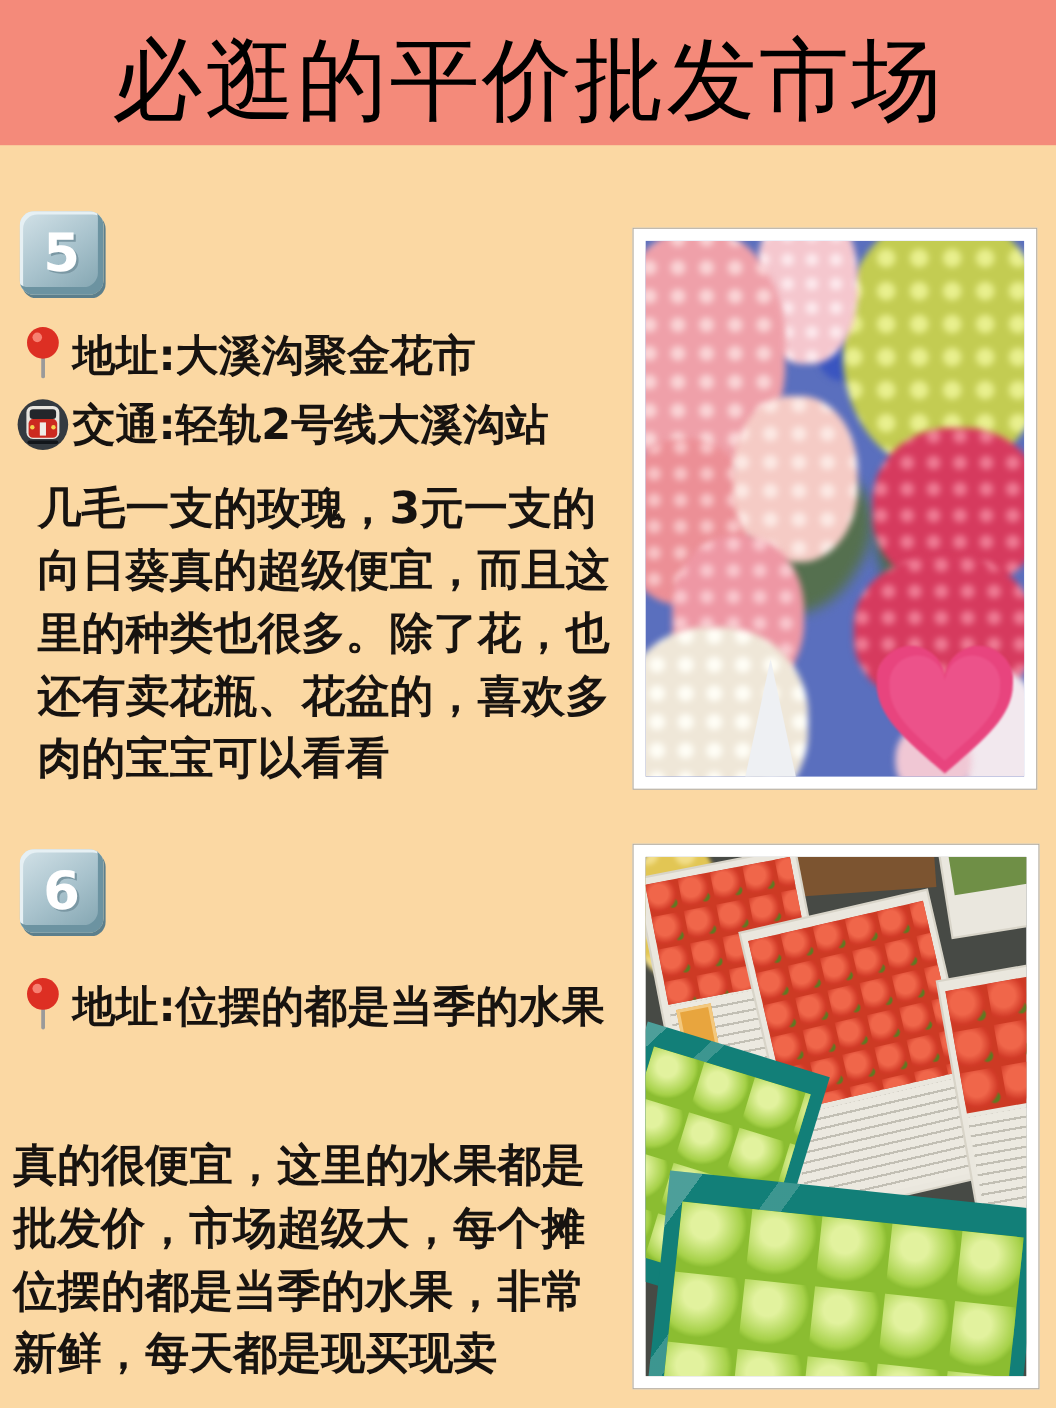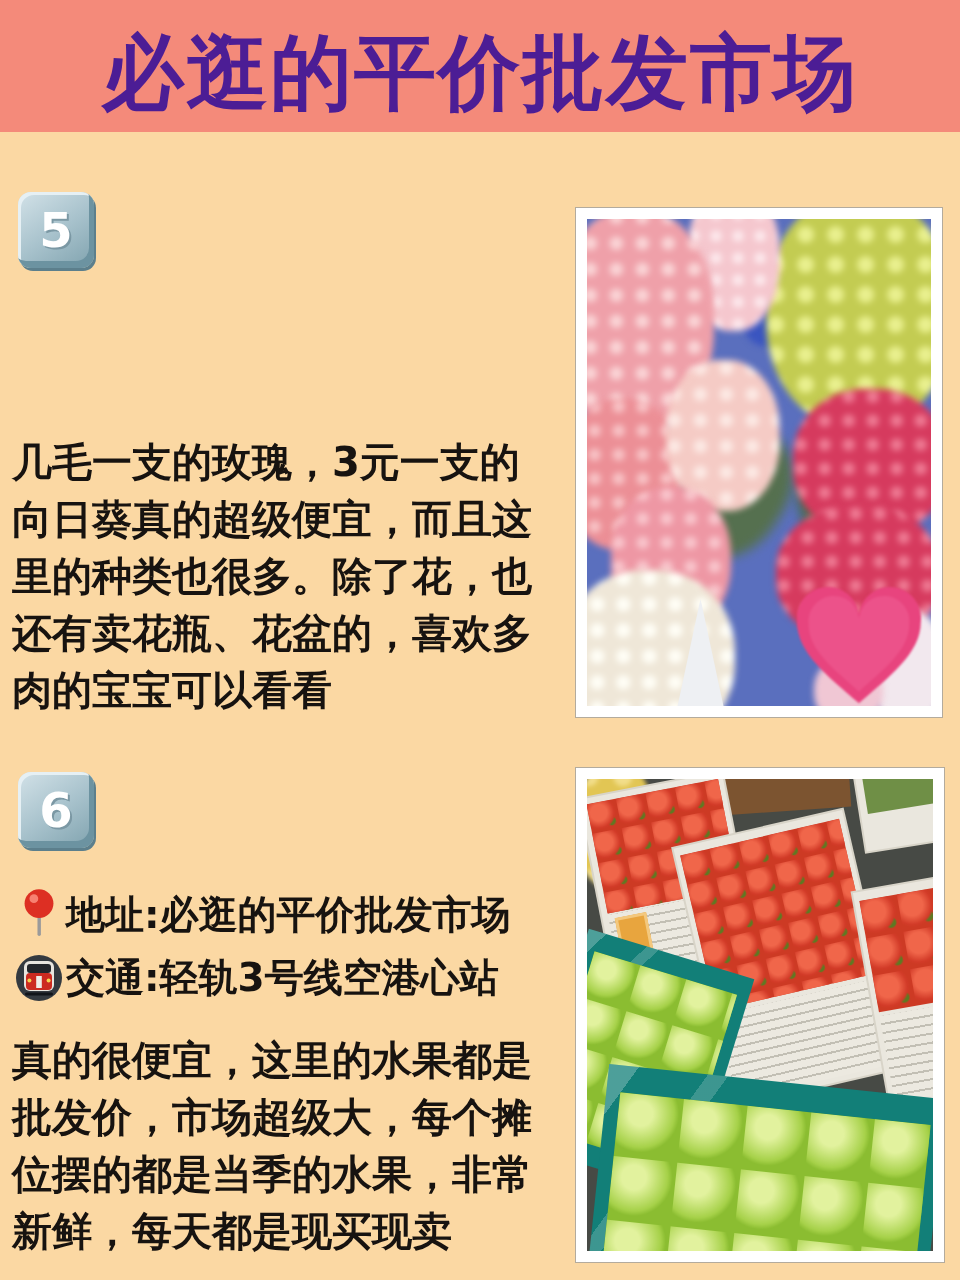--- a/index.html
+++ b/index.html
@@ -8,21 +8,21 @@
     background:#fbd8a3;
     font-family:"DejaVu Sans","Liberation Sans",sans-serif;
     color:#171310;
   }
   
   .banner{
     position:absolute;left:0;top:0;width:960px;height:132px;
     background:#f48a7a;display:flex;align-items:center;justify-content:center;
   }
   .banner h1{
-    margin:12px;font-size:82px;font-weight:700;color:#4c1d95;letter-spacing:2px;
+    margin:12px;font-size:82px;font-weight:400;color:#000000;letter-spacing:2px;
     transform:translateY(8px);
   }
   
   .sec-heading{position:absolute;display:flex;align-items:center;gap:10px;}
   .keycap{
     width:76px;height:76px;border-radius:13px;flex:0 0 auto;
     background:linear-gradient(145deg,#d3e2e8 0%,#a9c3cd 50%,#7fa2ae 100%);
     box-shadow:inset -5px -7px 0 #6c93a1, inset 3px 3px 0 #e6f0f4, 2px 3px 0 #5c7f8c;
     display:flex;align-items:center;justify-content:center;
     font-size:48px;font-weight:900;color:#ffffff;text-shadow:2px 2px 0 #7b98a4;
@@ -74,23 +74,48 @@
 
 <header class="banner">
   <h1>必逛的平价批发市场</h1>
 </header>
 
 <div class="sec-heading" style="left:18px;top:192px;">
   <span class="keycap">5</span>
 </div>
 
 <div class="info" style="top:296px;">
+  <div class="info-row">
+    <span class="info-icon">
+      <svg width="38" height="54" viewBox="0 0 20 28">
+        <rect x="9.2" y="13" width="1.8" height="12" rx="0.9" fill="#9a9a9a"></rect>
+        <circle cx="10" cy="8" r="7.6" fill="#dd2f23"></circle>
+        <circle cx="7.3" cy="5.4" r="2.3" fill="#f98a7a" opacity="0.9"></circle>
+      </svg>
+    </span>
+    <span class="info-text">地址:大溪沟聚金花市</span>
+  </div>
+  <div class="info-row">
+    <span class="info-icon">
+      <svg width="48" height="48" viewBox="0 0 24 24">
+        <circle cx="12" cy="12" r="11.5" fill="#343a40"></circle>
+        <rect x="4.5" y="3.5" width="15" height="15" rx="3" fill="#e8e5df"></rect>
+        <rect x="5.5" y="9.5" width="13" height="8.5" rx="2" fill="#cc2a20"></rect>
+        <rect x="6" y="5" width="12" height="4.5" rx="1.5" fill="#23262b"></rect>
+        <rect x="10.6" y="11" width="2.8" height="6" fill="#efece6"></rect>
+        <circle cx="7.2" cy="13.2" r="1" fill="#f5d34e"></circle>
+        <circle cx="16.8" cy="13.2" r="1" fill="#f5d34e"></circle>
+        <rect x="5" y="19.2" width="14" height="1.6" rx="0.8" fill="#11151a"></rect>
+      </svg>
+    </span>
+    <span class="info-text">交通:轻轨2号线大溪沟站</span>
+  </div>
 </div>
 
-<p class="body-text" style="top:394px;">几毛一支的玫瑰，3元一支的
+<p class="body-text" style="top:394px;margin-left:22px;">几毛一支的玫瑰，3元一支的
 向日葵真的超级便宜，而且这
 里的种类也很多。除了花，也
 还有卖花瓶、花盆的，喜欢多
 肉的宝宝可以看看</p>
 
 <figure class="photo-frame" style="left:575px;top:207px;width:368px;height:511px;margin:0;" aria-label="鲜花批发摊位：粉色、红色、黄绿色康乃馨花束与心形花束">
   <div class="photo-inner" style="background:#5a6fbe;">
     <div class="blob" style="left:44%;top:6%;width:16%;height:20%;background:#3a55c0;"></div>
     <div class="blob" style="left:38%;top:36%;width:18%;height:24%;background:#2e4cb5;"></div>
     <div class="blob" style="left:28%;top:42%;width:30%;height:28%;background:#55704f;transform:rotate(32deg);filter:blur(6px);"></div>
@@ -120,36 +145,21 @@
 
 <div class="info" style="top:888px;">
   <div class="info-row">
     <span class="info-icon">
       <svg width="38" height="54" viewBox="0 0 20 28">
         <rect x="9.2" y="13" width="1.8" height="12" rx="0.9" fill="#9a9a9a"></rect>
         <circle cx="10" cy="8" r="7.6" fill="#dd2f23"></circle>
         <circle cx="7.3" cy="5.4" r="2.3" fill="#f98a7a" opacity="0.9"></circle>
       </svg>
     </span>
-    <span class="info-text">地址:必逛的平价批发市场</span>
-  </div>
-  <div class="info-row">
-    <span class="info-icon">
-      <svg width="48" height="48" viewBox="0 0 24 24">
-        <circle cx="12" cy="12" r="11.5" fill="#343a40"></circle>
-        <rect x="4.5" y="3.5" width="15" height="15" rx="3" fill="#e8e5df"></rect>
-        <rect x="5.5" y="9.5" width="13" height="8.5" rx="2" fill="#cc2a20"></rect>
-        <rect x="6" y="5" width="12" height="4.5" rx="1.5" fill="#23262b"></rect>
-        <rect x="10.6" y="11" width="2.8" height="6" fill="#efece6"></rect>
-        <circle cx="7.2" cy="13.2" r="1" fill="#f5d34e"></circle>
-        <circle cx="16.8" cy="13.2" r="1" fill="#f5d34e"></circle>
-        <rect x="5" y="19.2" width="14" height="1.6" rx="0.8" fill="#11151a"></rect>
-      </svg>
-    </span>
-    <span class="info-text">交通:轻轨3号线空港心站</span>
+    <span class="info-text">地址:位摆的都是当季的水果</span>
   </div>
 </div>
 
 <p class="body-text" style="top:992px;">真的很便宜，这里的水果都是
 批发价，市场超级大，每个摊
 位摆的都是当季的水果，非常
 新鲜，每天都是现买现卖</p>
 
 <figure class="photo-frame" style="left:575px;top:767px;width:370px;height:496px;margin:0;" aria-label="水果批发摊位：报纸箱装圣女果与青色筐装青枣">
   <div class="photo-inner" style="background:#474a45;">

